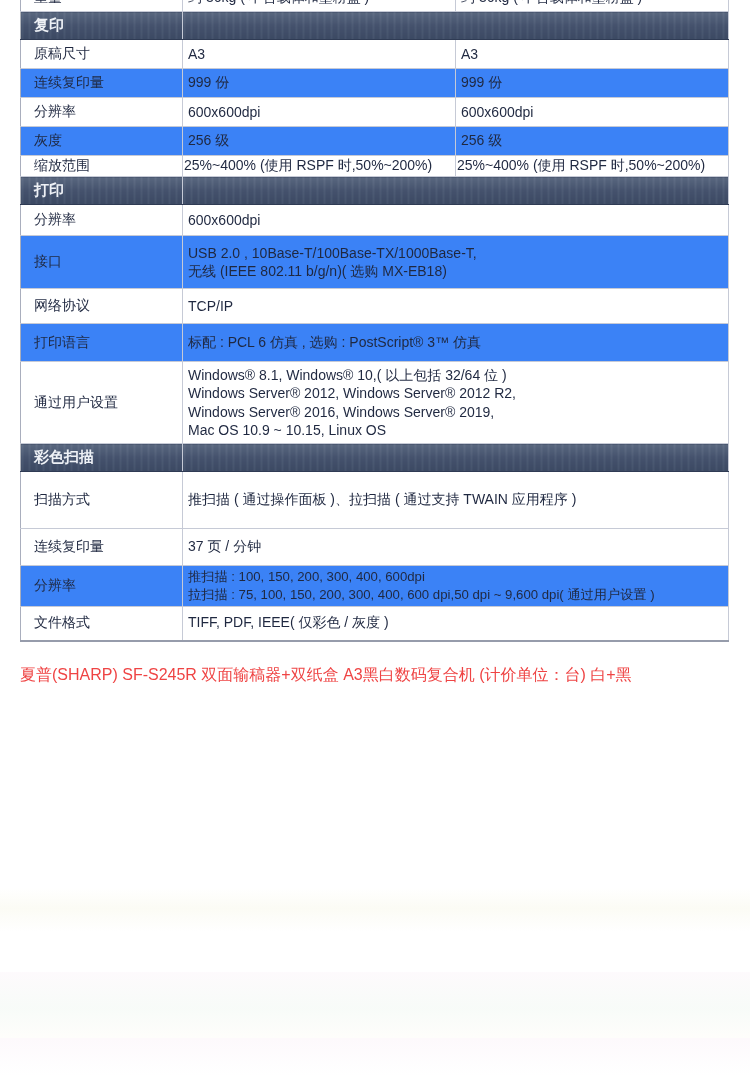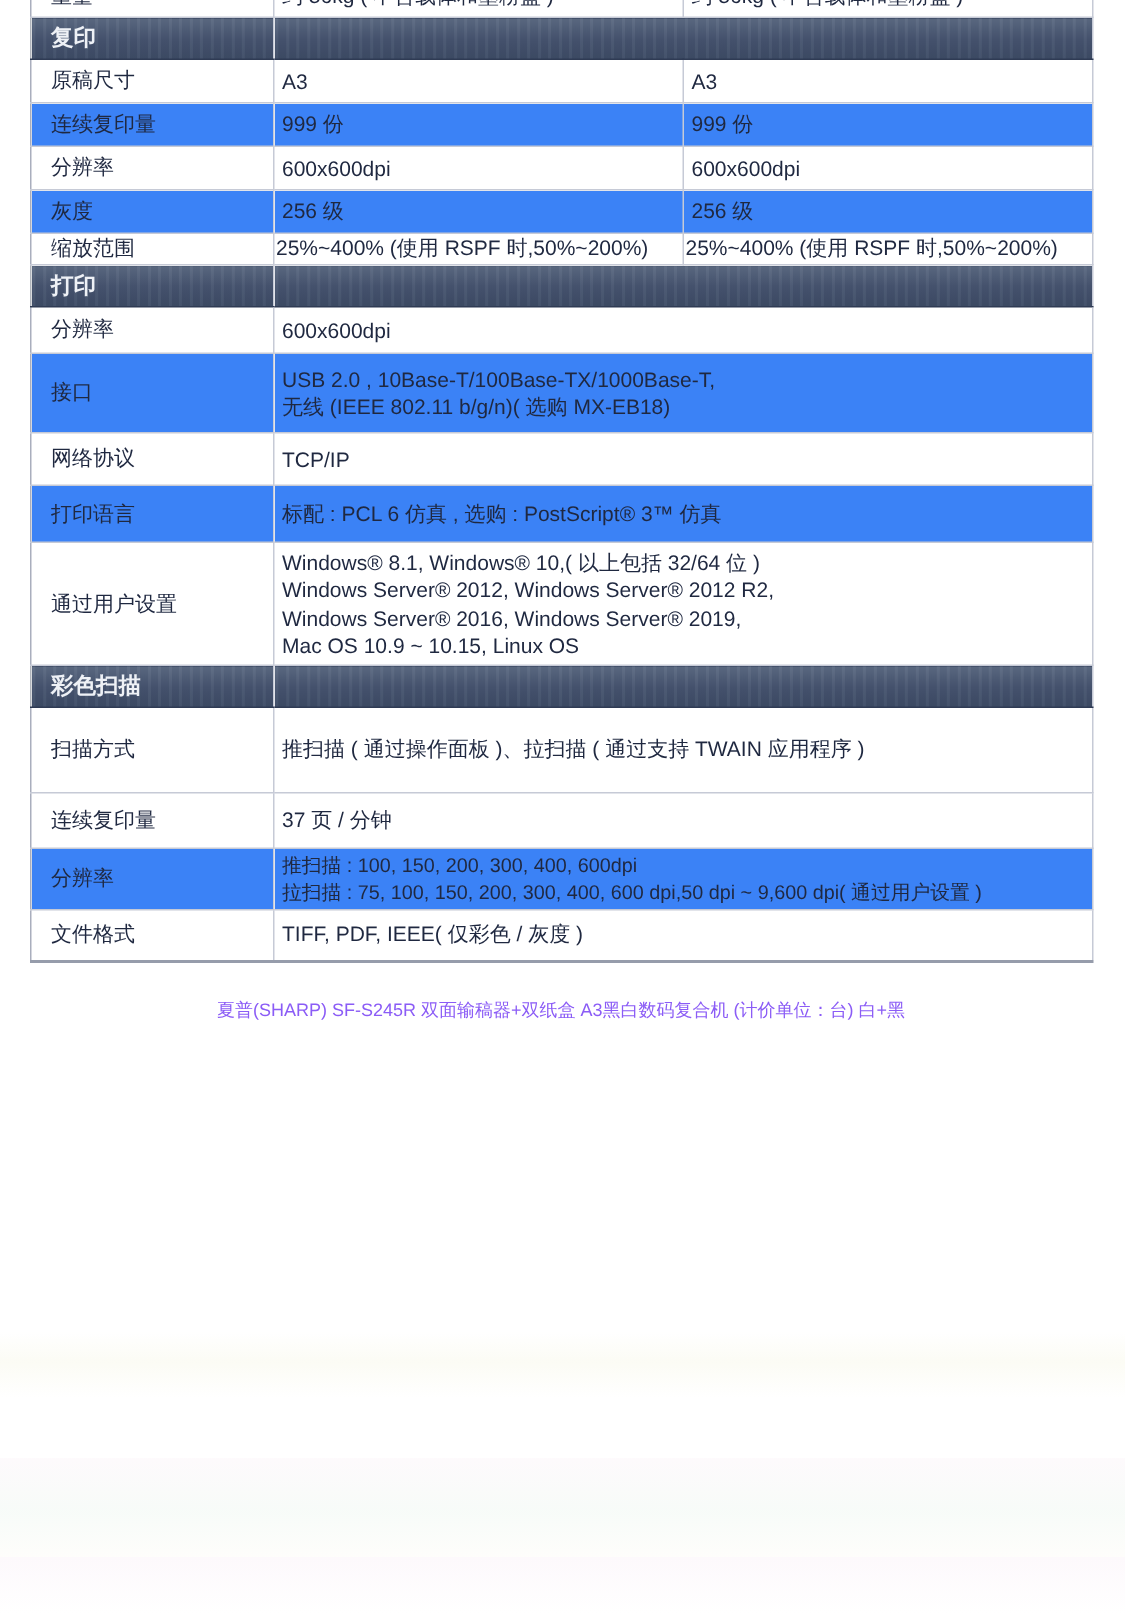--- a/index.html
+++ b/index.html
@@ -31,21 +31,21 @@
       repeating-linear-gradient(90deg, rgba(255,255,255,0.045) 0 2px, rgba(0,0,0,0.02) 2px 7px),
       linear-gradient(180deg,#5b6981 0%,#46546f 48%,#3c4a64 100%);
     color:#eef1f6;text-align:left;padding-left:13px;font-size:15px;font-weight:600;
     border-top:1px solid #8a96aa;border-bottom:1px solid #2f3b54;
     border-left:1px solid rgba(30,40,60,0.35);
   }
   .ml{white-space:nowrap;line-height:18.5px;}
   .ml4{line-height:18.5px;}
   .fs13{font-size:13.2px;}
   .caption{
-    margin-top:23px;text-align:center;font-size:12px;color:#8b5cf6;
+    margin-top:23px;text-align:left;font-size:16px;color:#ef4444;
   }
   .band{position:absolute;left:0;width:750px;pointer-events:none;}
   .band1{top:888px;height:44px;background:linear-gradient(180deg,rgba(250,250,238,0) 0%,rgba(249,249,236,0.55) 45%,rgba(252,252,244,0) 100%);}
   .band2{top:972px;height:66px;background:linear-gradient(180deg,rgba(252,246,250,0.55) 0%,rgba(240,248,242,0.5) 55%,rgba(252,250,244,0.35) 100%);}
   .band3{top:1038px;height:42px;background:linear-gradient(180deg,rgba(251,243,249,0.5) 0%,rgba(255,255,255,0) 90%);}
 </style>
 </head>
 <body>
 
 <div class="spec-wrap">

